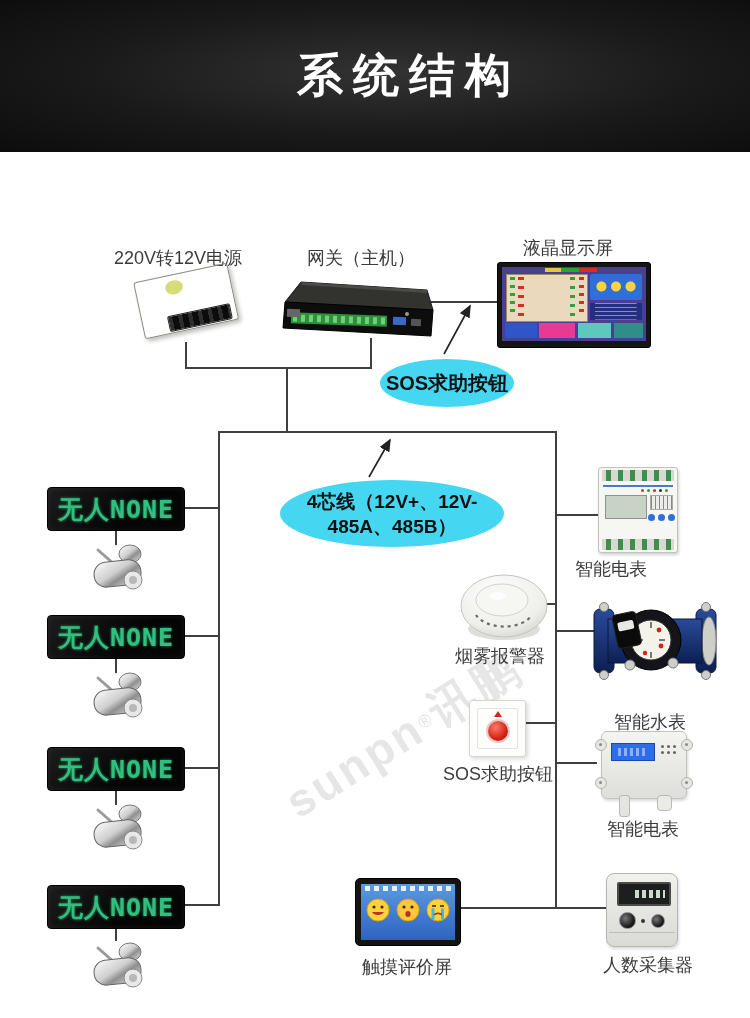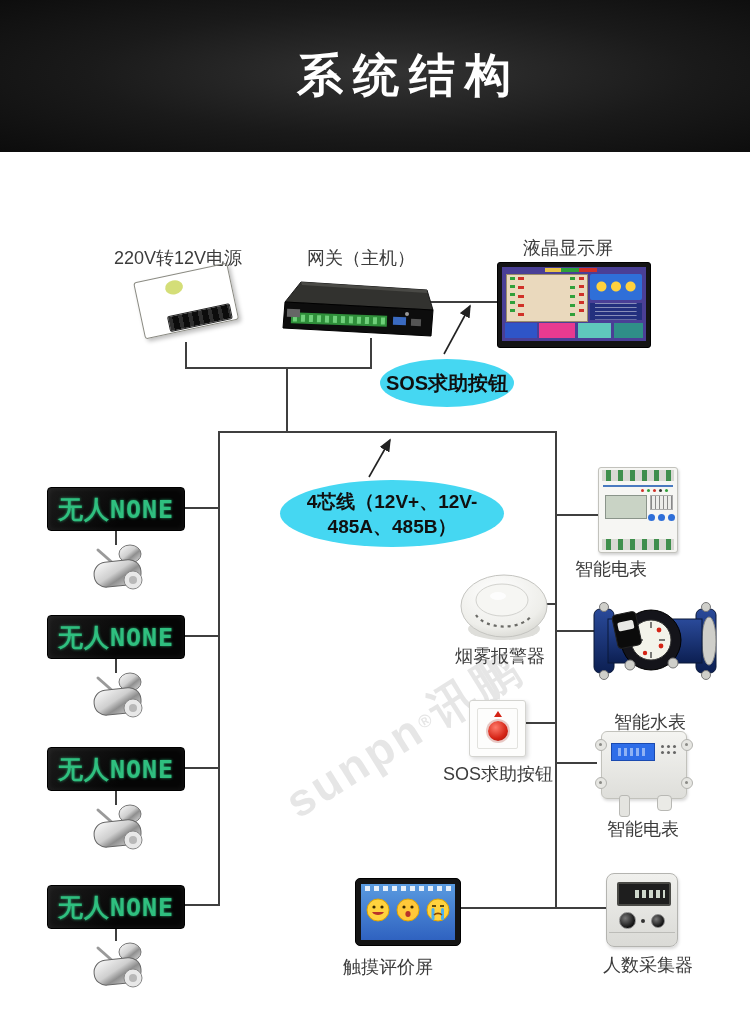--- a/index.html
+++ b/index.html
@@ -383,21 +383,21 @@
         <ellipse cx="47" cy="22" rx="2.6" ry="3" fill="#b8322a"></ellipse>
         <circle cx="77" cy="18" r="11" fill="#ffd23e" stroke="#e0a400"></circle>
         <rect x="70.5" y="16" width="3" height="12" rx="1.5" fill="#4ab0f0"></rect>
         <rect x="80" y="16" width="3" height="12" rx="1.5" fill="#4ab0f0"></rect>
         <line x1="71" y1="14" x2="75" y2="14" stroke="#3a2a00" stroke-width="1.6"></line>
         <line x1="79" y1="14" x2="83" y2="14" stroke="#3a2a00" stroke-width="1.6"></line>
         <path d="M73,23 A5 4 0 0 1 81 23" fill="none" stroke="#8a4a00" stroke-width="1.6"></path>
       </svg>
     </div>
   </div>
-  <div class="lbl" style="left:326px;top:955px;width:124px">触摸评价屏</div>
+  <div class="lbl" style="left:345px;top:955px;width:124px">触摸评价屏</div>
 
   <div class="counter">
     <div class="cnt-lcd"></div>
     <div class="cnt-l1"></div>
     <div class="cnt-l2"></div>
     <div class="cnt-dot"></div>
     <div class="cnt-seam"></div>
   </div>
   <div class="lbl" style="left:586px;top:953px;width:124px">人数采集器</div>
 

